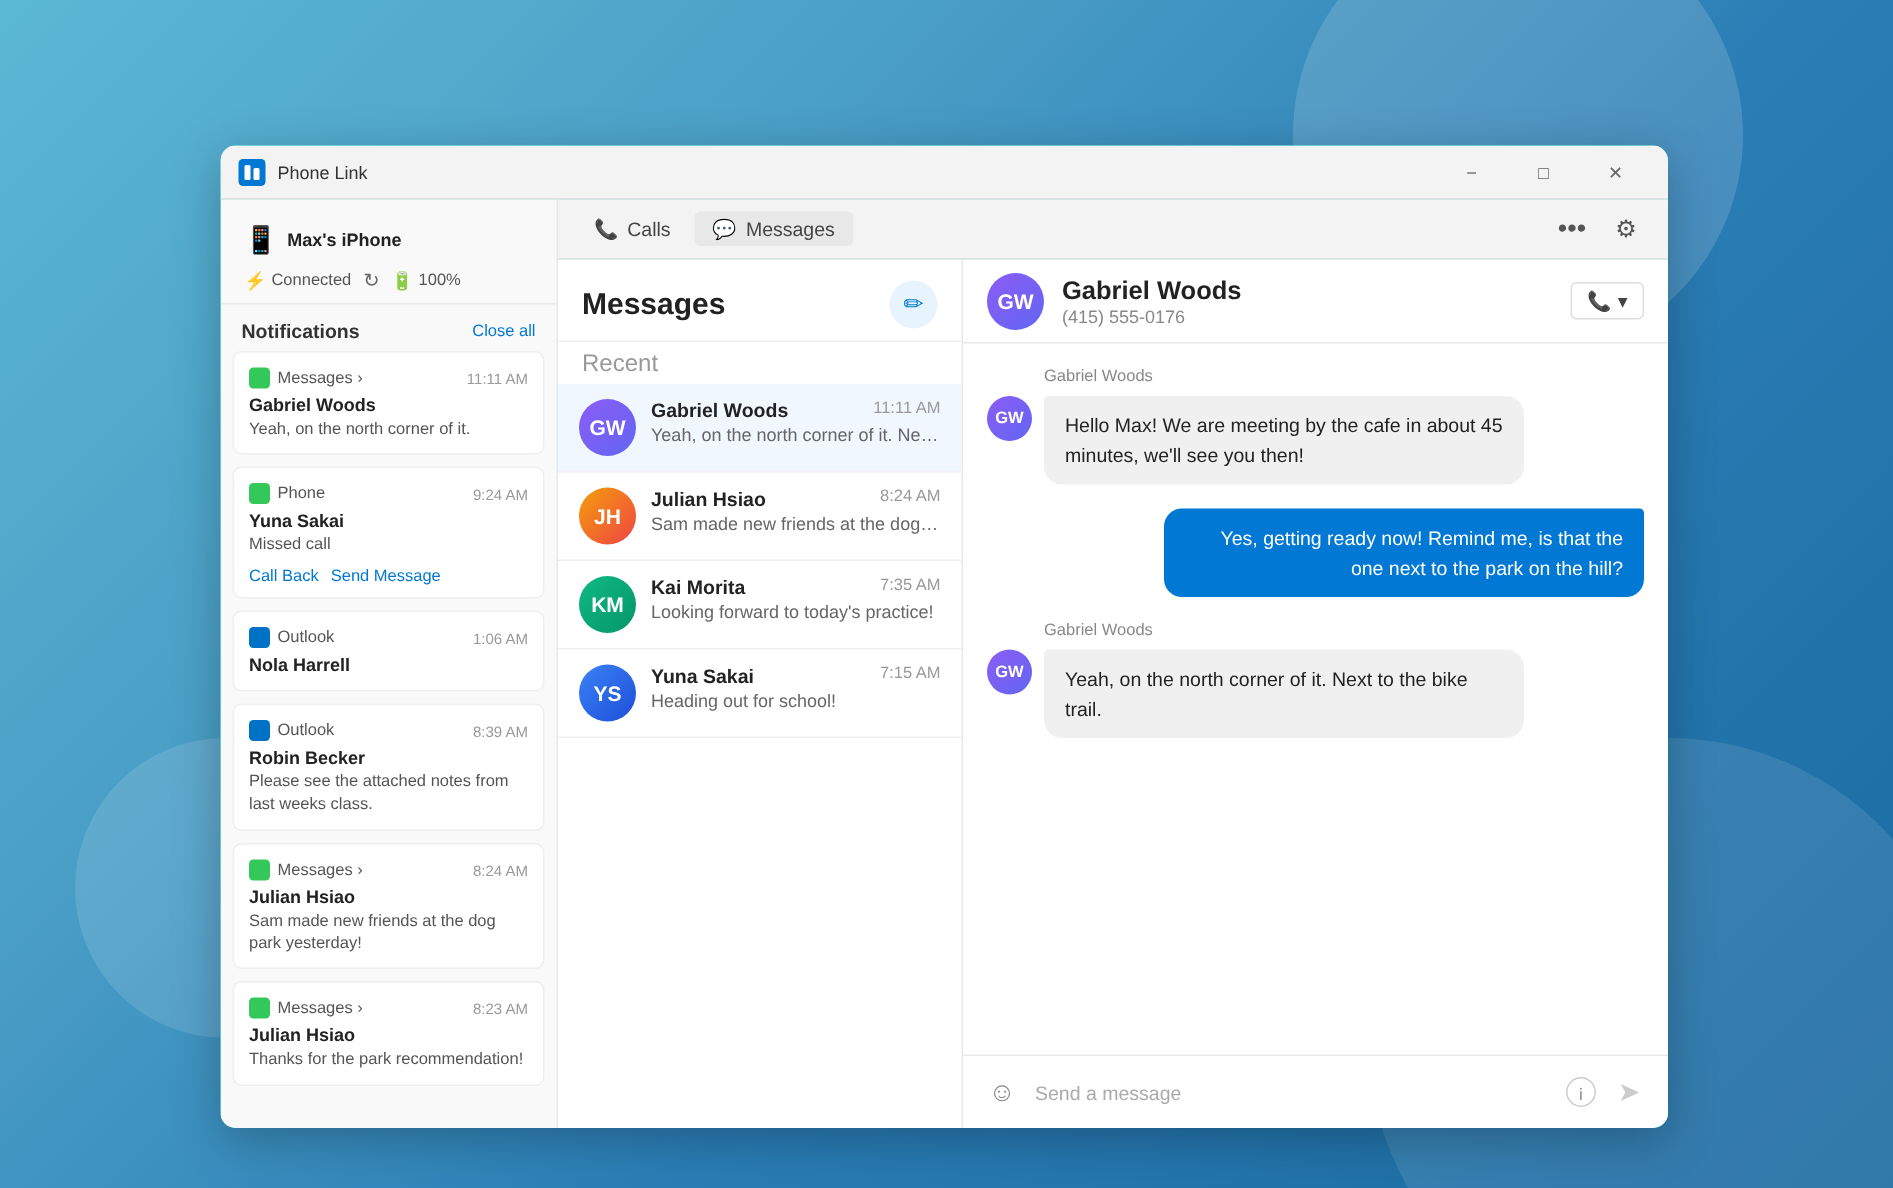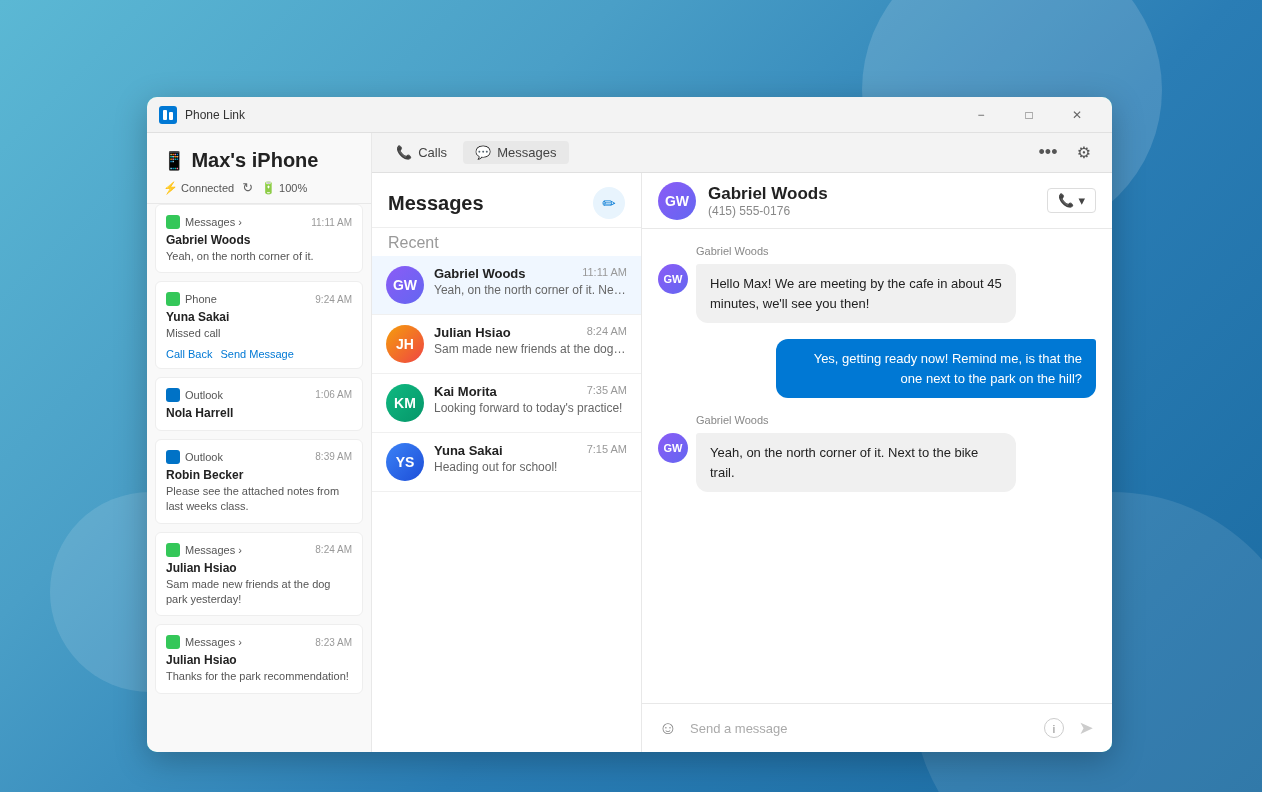--- a/index.html
+++ b/index.html
@@ -108,21 +108,21 @@
     .device-name {
       display: flex;
       align-items: center;
       gap: 6px;
       margin-bottom: 8px;
     }
     .phone-icon-large {
       font-size: 18px;
     }
     .device-name-text {
-      font-size: 20px;
+      font-size: 12px;
       font-weight: 600;
       color: #222;
     }
     .device-status {
       display: flex;
       align-items: center;
       gap: 8px;
       font-size: 11px;
       color: #555;
     }
@@ -158,21 +158,21 @@
     }
     .notif-item {
       background: white;
       border-radius: 6px;
       padding: 10px 10px 8px;
       margin-bottom: 8px;
       border: 1px solid #eee;
     }
     .notif-header-row {
       display: flex;
-      align-items: center;
+      align-items: flex-end;
       justify-content: space-between;
       margin-bottom: 4px;
     }
     .notif-source {
       display: flex;
       align-items: center;
       gap: 5px;
       font-size: 11px;
       color: #555;
     }
@@ -544,20 +544,24 @@
             <span>Connected</span>
           </span>
           <span style="font-size:13px; color:#666; cursor:pointer;">↻</span>
           <span class="status-item">
             <span style="font-size:12px;">🔋</span>
             <span>100%</span>
           </span>
         </div>
       </div>
 
+      <div class="notifications-header">
+        <span class="notifications-title">Notifications</span>
+        <button class="close-all-btn">Close all</button>
+      </div>
 
       <div class="notifications-list" id="notif-list">
           <div class="notif-item">
     <div class="notif-header-row">
       <div class="notif-source">
         <div class="notif-source-icon messages"></div>
         <span>Messages ›</span>
       </div>
       <span class="notif-time">11:11 AM</span>
     </div>

